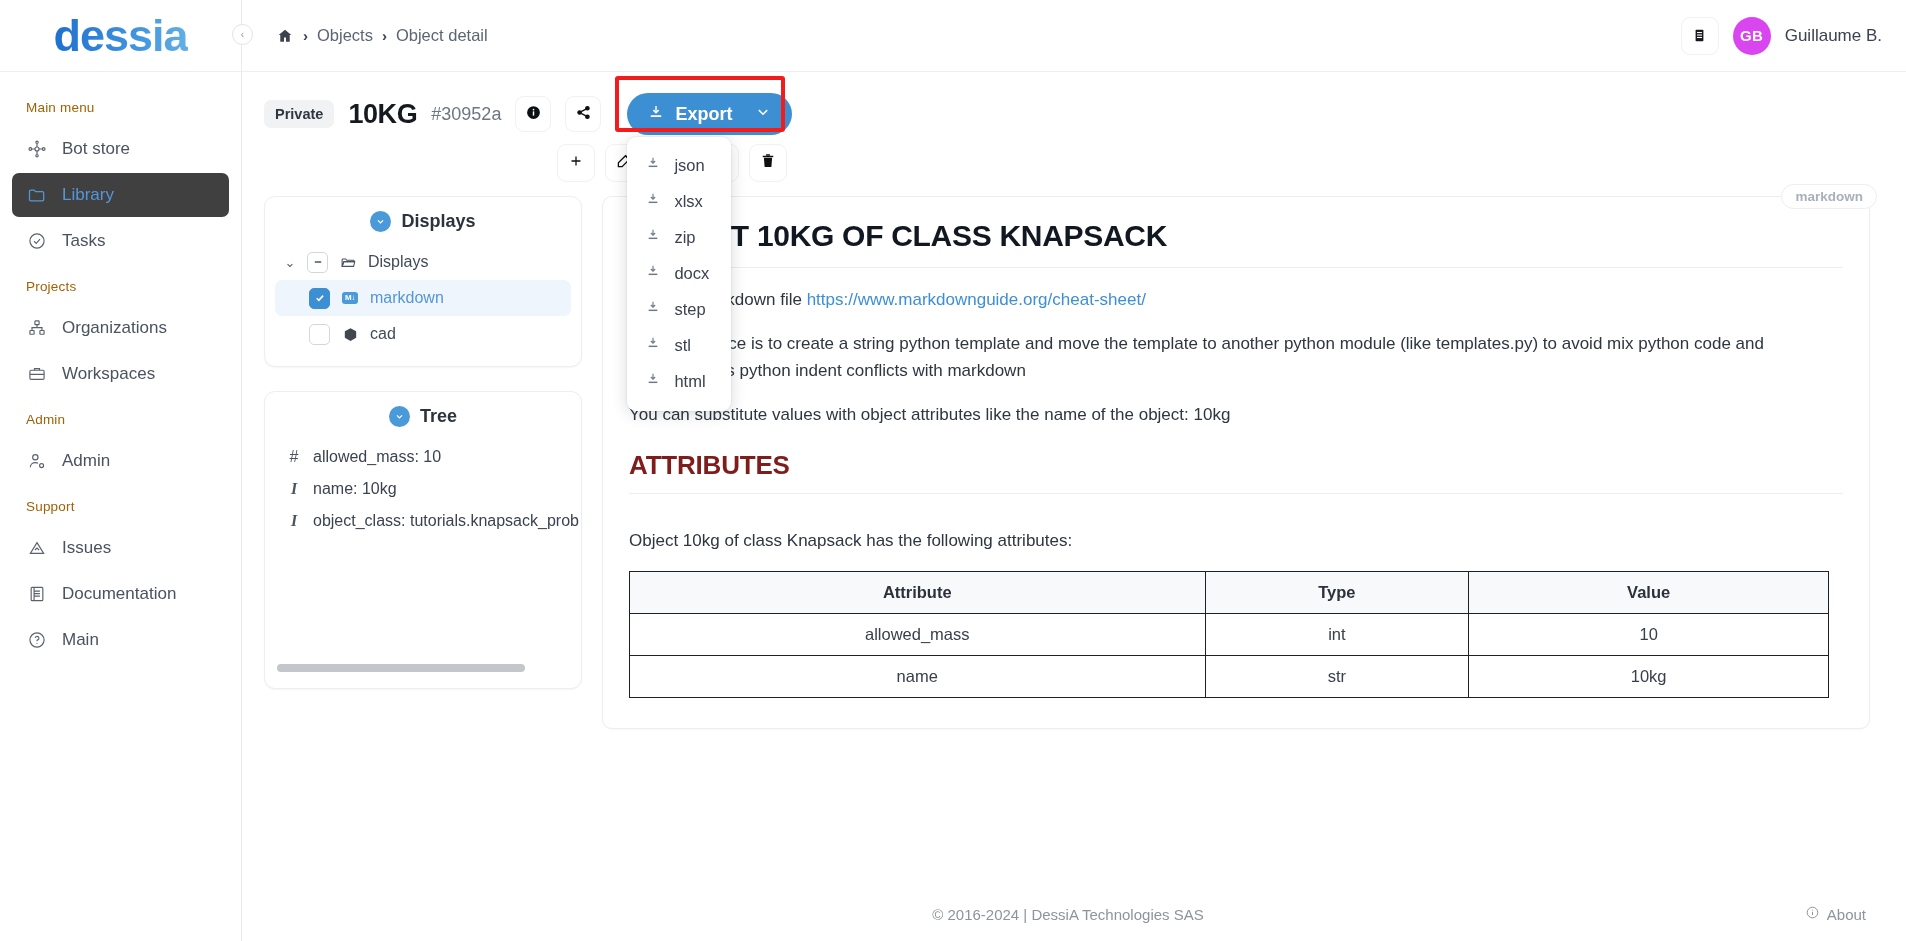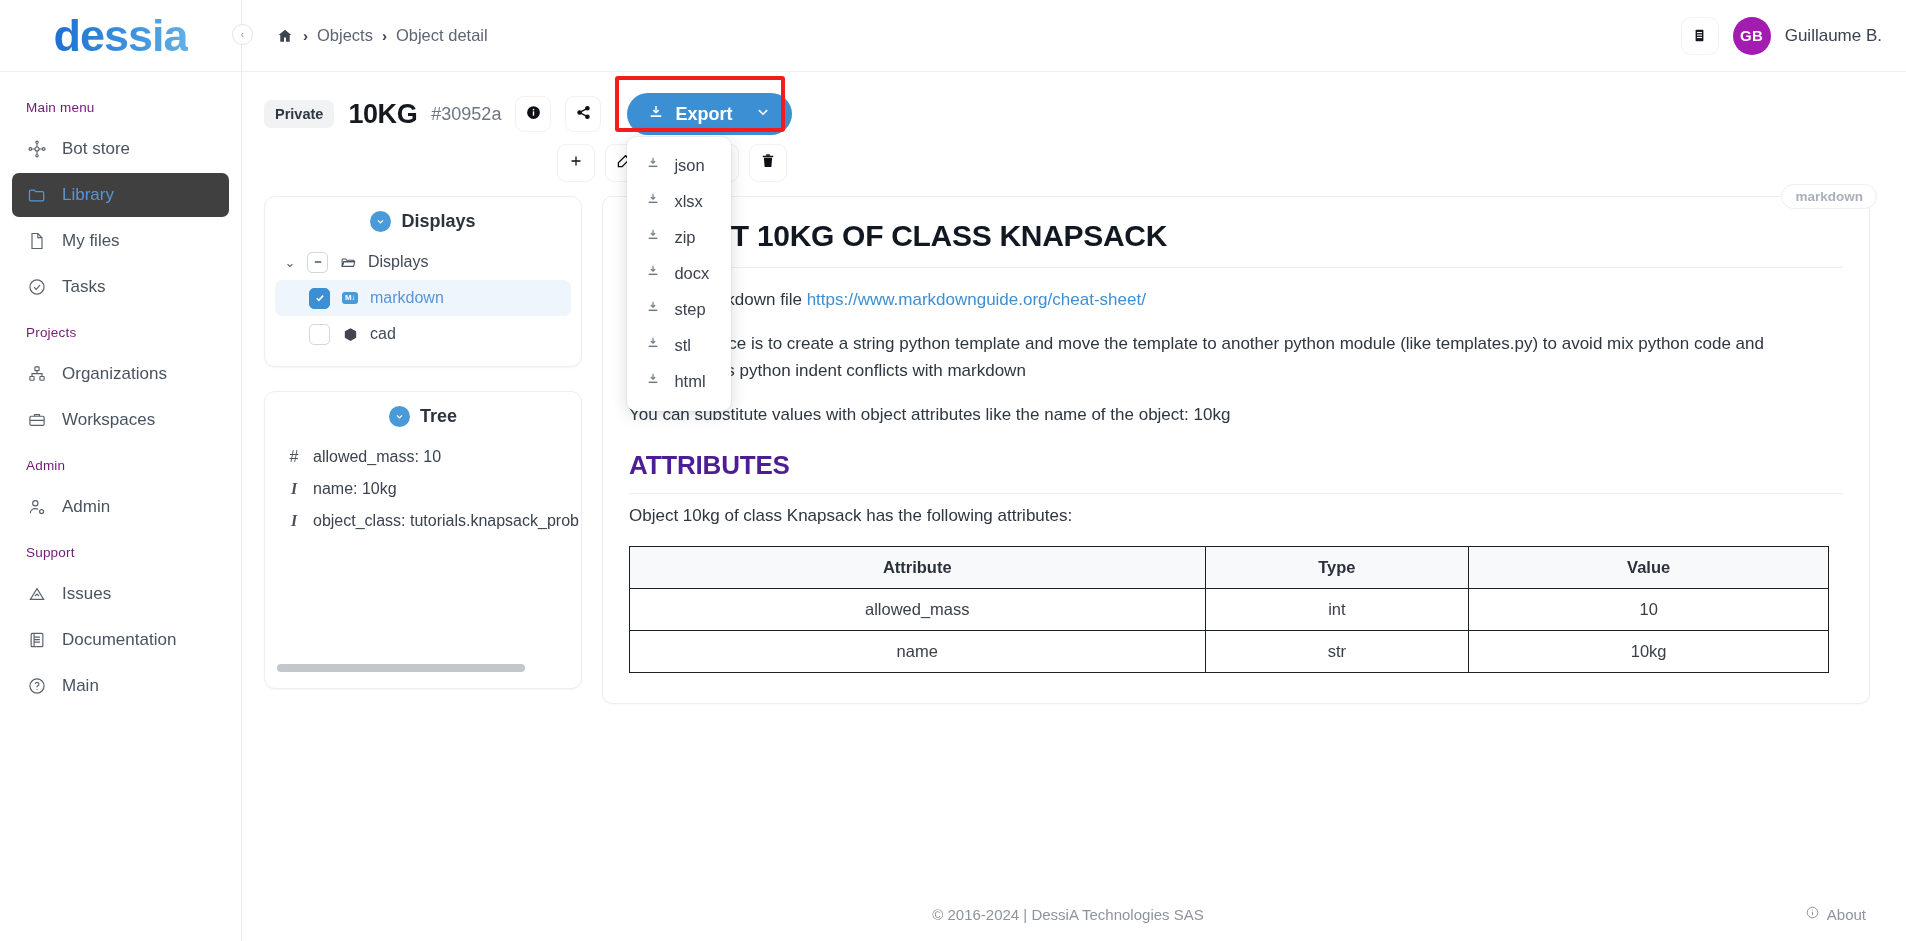--- a/index.html
+++ b/index.html
@@ -25,21 +25,21 @@
     border-bottom: 1px solid #eceef1;
   }
   .brand-text {
     font-size: 45px; font-weight: 700; letter-spacing: -1px;
     background: linear-gradient(90deg,#1f6fd0 0%, #3f93dd 60%, #63b0e6 100%);
     -webkit-background-clip: text; background-clip: text; color: transparent;
     font-family: "Liberation Sans", sans-serif;
   }
   .nav { padding: 14px 0 0 0; }
   .nav-section {
-    font-size: 13.5px; color: #701a75; padding: 14px 0 10px 26px; letter-spacing: .2px;
+    font-size: 13.5px; color: #a16207; padding: 14px 0 10px 26px; letter-spacing: .2px;
   }
   .nav-item {
     display: flex; align-items: center; gap: 15px;
     height: 44px; margin: 2px 12px; padding: 0 14px;
     border-radius: 7px; color: #4a5360; font-size: 17px;
     cursor: pointer;
   }
   .nav-item.active { background: #404040; color: #5596d8; }
   .nav-item .ico { width: 21px; height: 21px; display: flex; align-items: center; justify-content: center; flex: 0 0 21px; }
   .nav-item .ico svg { width: 20px; height: 20px; }
@@ -63,21 +63,21 @@
   .breadcrumb { display: flex; align-items: center; gap: 9px; font-size: 16.5px; color: #5c6572; }
   .breadcrumb .sep { color: #3b4350; font-weight: 700; font-size: 15px; }
   .breadcrumb .crumb { cursor: pointer; }
   .home-ico svg { width: 18px; height: 18px; display:block; }
   .topbar-right { display: flex; align-items: center; gap: 14px; }
   .icon-btn-sq {
     width: 38px; height: 38px; border: 1px solid #f0f1f3; border-radius: 9px;
     background: #fff; display: flex; align-items: center; justify-content: center; cursor: pointer;
   }
   .avatar {
-    width: 38px; height: 38px; border-radius: 50%; background: #a21caf;
+    width: 38px; height: 38px; border-radius: 50%; background: #d946ef;
     color: #fff; display: flex; align-items: center; justify-content: center;
     font-size: 15px; font-weight: 600; letter-spacing: .5px;
   }
   .username { font-size: 17px; color: #3b4350; }
 
   
   .obj-area { position: relative; flex: 1; padding: 0 12px 0 0; display:flex; flex-direction: column; }
   .obj-header {
     display: flex; align-items: center; gap: 14px;
     padding: 22px 0 0 22px; height: 62px;
@@ -184,22 +184,22 @@
   .md-tag {
     position: absolute; right: -8px; top: -13px;
     background: #fff; border: 1px solid #eceef1; border-radius: 14px;
     font-size: 13.5px; font-weight: 700; color: #a9b0ba; padding: 4px 13px;
   }
   .md-h1 {
     font-size: 30px; font-weight: 800; color: #111821; letter-spacing: -.3px;
     padding: 0 0 14px 0; border-bottom: 1px solid #eceef1; margin-bottom: 18px;
   }
   .md-h2 {
-    font-size: 26px; font-weight: 800; color: #4c1d95; letter-spacing: -.2px;
-    padding: 0 0 12px 0; border-bottom: 1px solid #eceef1; margin: 22px 0 8px 0;
+    font-size: 26px; font-weight: 800; color: #7f1d1d; letter-spacing: -.2px;
+    padding: 0 0 12px 0; border-bottom: 1px solid #eceef1; margin: 22px 0 33px 0;
   }
   .md-p { font-size: 17px; color: #2e3640; line-height: 1.62; margin-bottom: 16px; }
   .md-link { color: #3d8fd4; text-decoration: none; cursor: pointer; }
   .md-table { border-collapse: collapse; width: calc(100% - 14px); margin-top: 16px; }
   .md-table th, .md-table td {
     border: 1.6px solid #1c2128; text-align: center; font-size: 16.5px; color: #39404a;
     padding: 11px 10px;
     margin-top: 28px;
   }
   .md-table th { background: #f8f9fb; font-weight: 700; color: #2b323b; }
@@ -240,29 +240,20 @@
         </span>
         <span>Bot store</span>
       </div>
       <div class="nav-item active">
         <span class="ico">
           <svg viewBox="0 0 24 24" fill="none" stroke="#5596d8" stroke-width="1.5">
             <path d="M3 7.5a1.5 1.5 0 0 1 1.5-1.5h4l2 2h8A1.5 1.5 0 0 1 20 9.5v8A1.5 1.5 0 0 1 18.5 19h-14A1.5 1.5 0 0 1 3 17.5z"></path>
           </svg>
         </span>
         <span>Library</span>
-      </div>
-      <div class="nav-item">
-        <span class="ico">
-          <svg viewBox="0 0 24 24" fill="none" stroke="#5a626e" stroke-width="1.4">
-            <path d="M6 3h7l5 5v13H6z"></path>
-              <path d="M13 3v5h5"></path>
-          </svg>
-        </span>
-        <span>My files</span>
       </div>
       <div class="nav-item">
         <span class="ico">
           <svg viewBox="0 0 24 24" fill="none" stroke="#5a626e" stroke-width="1.4">
             <circle cx="12" cy="12" r="8.5"></circle>
               <path d="M8.4 12.2l2.6 2.6 4.6-5"></path>
           </svg>
         </span>
         <span>Tasks</span>
       </div>

